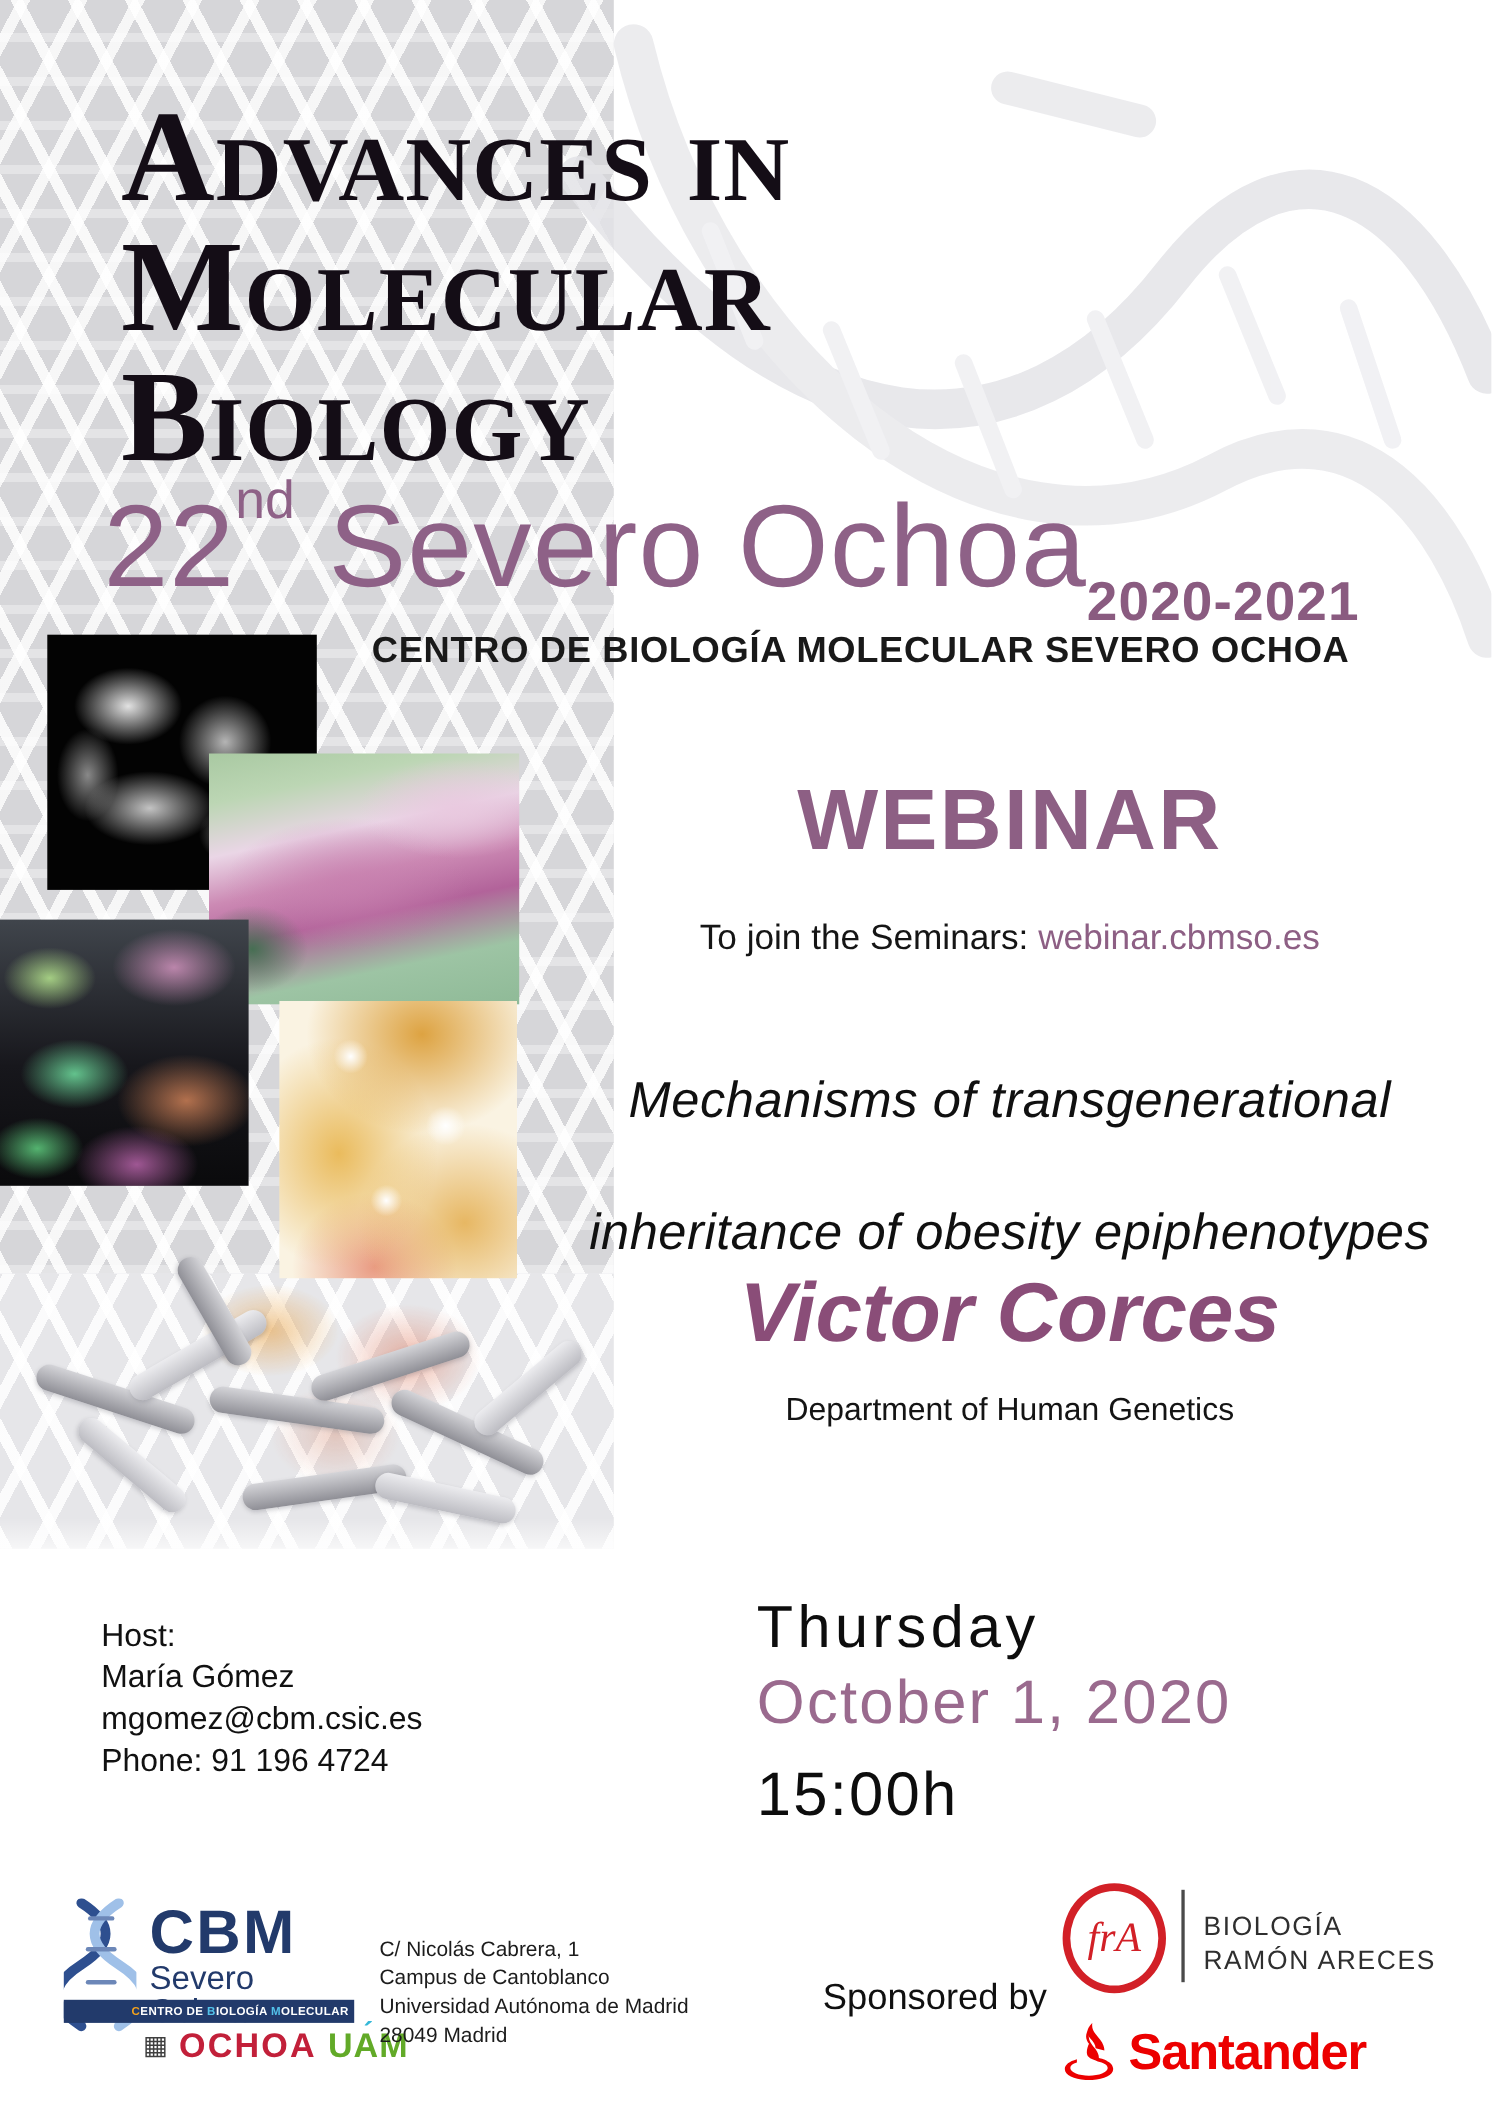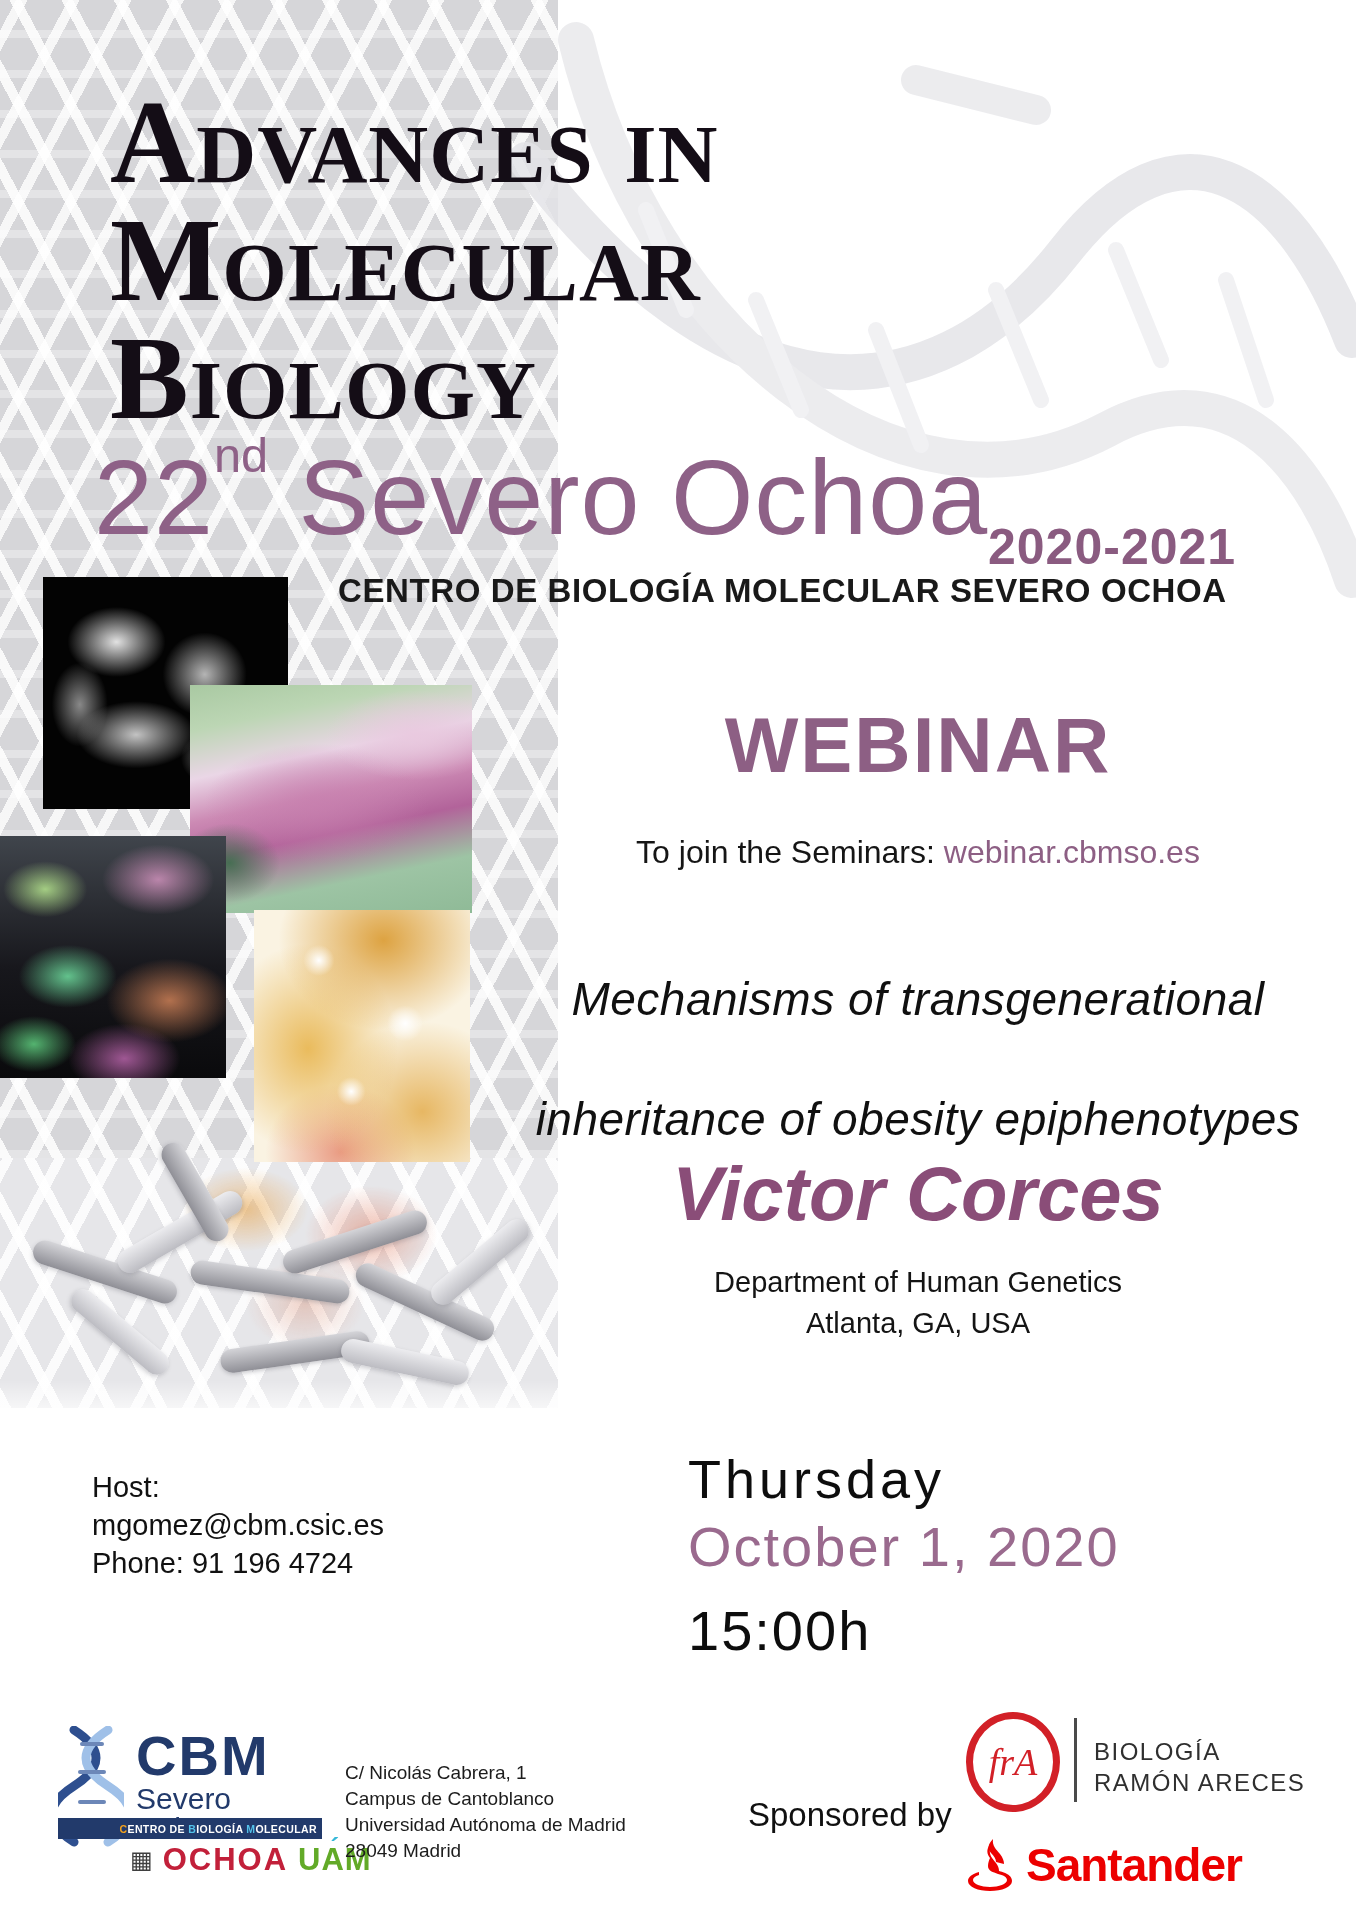--- a/index.html
+++ b/index.html
@@ -189,25 +189,25 @@
 <div class="rcol webinar">WEBINAR</div>
 <div class="rcol join-line">
   <span>To join the Seminars: </span><span class="link">webinar.cbmso.es</span>
 </div>
 
 <div class="rcol sem-title l1">Mechanisms of transgenerational</div>
 <div class="rcol sem-title l2">inheritance of obesity epiphenotypes</div>
 <div class="rcol speaker">Victor Corces</div>
 <div class="rcol affil">
   <div>Department of Human Genetics</div>
-  <div>Atlanta, GA, USA</div>
 </div>
 
 <div class="host">
   <div>Host:</div>
+  <div>María Gómez</div>
   <div>mgomez@cbm.csic.es</div>
   <div>Phone: 91 196 4724</div>
 </div>
 
 <div class="when day">Thursday</div>
 <div class="when date">October 1, 2020</div>
 <div class="when time">15:00h</div>
 
 <div class="cbm-logo">
   <svg class="cbm-dna" width="66" height="128" viewBox="0 0 66 128">

